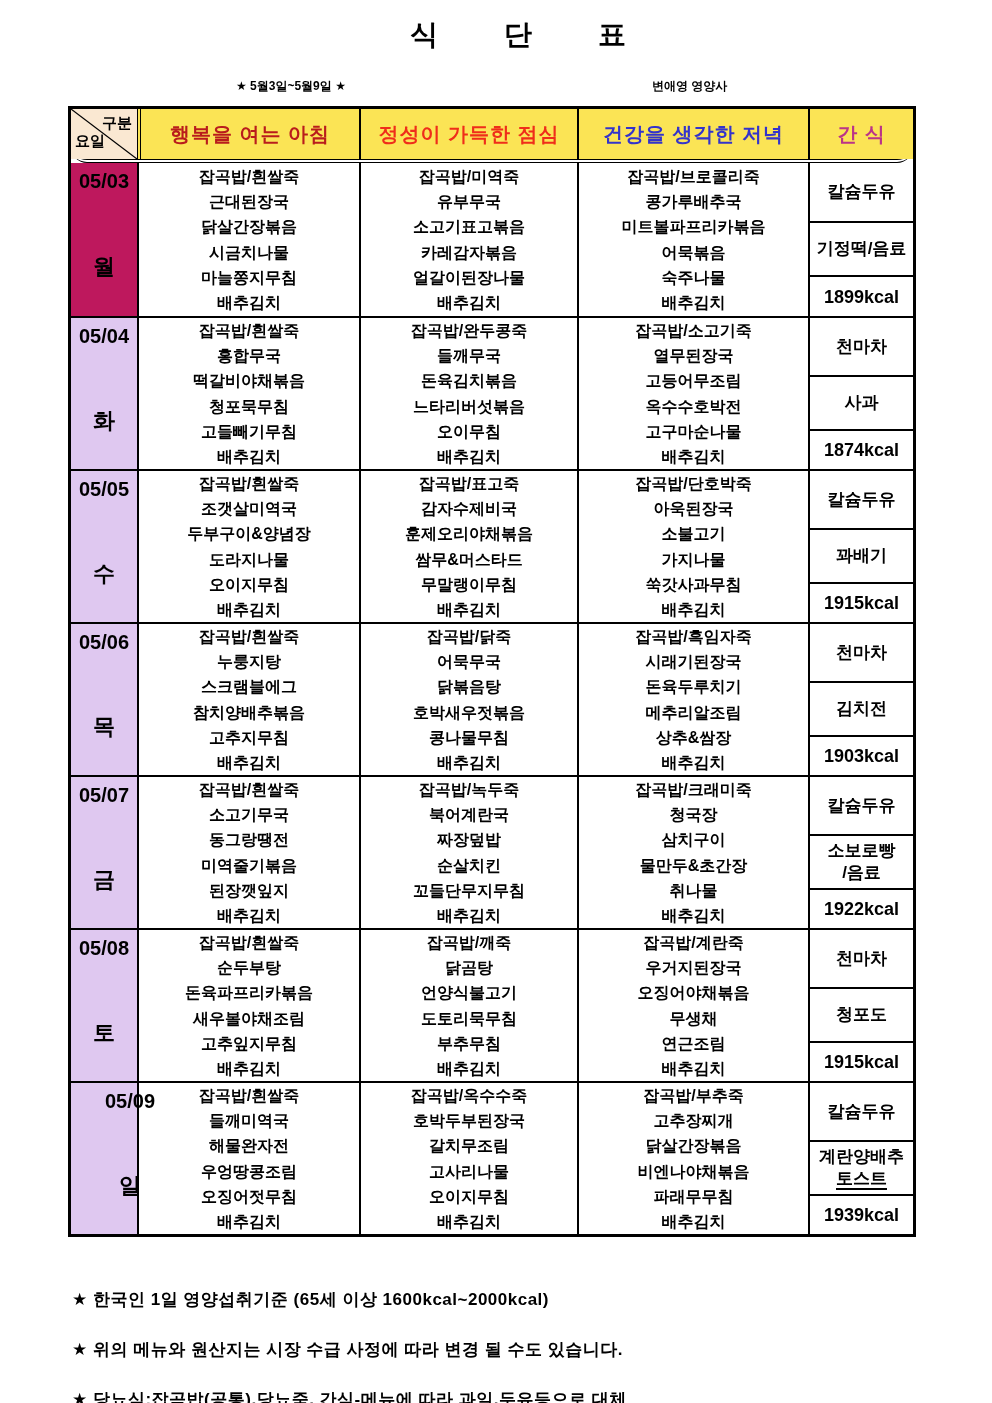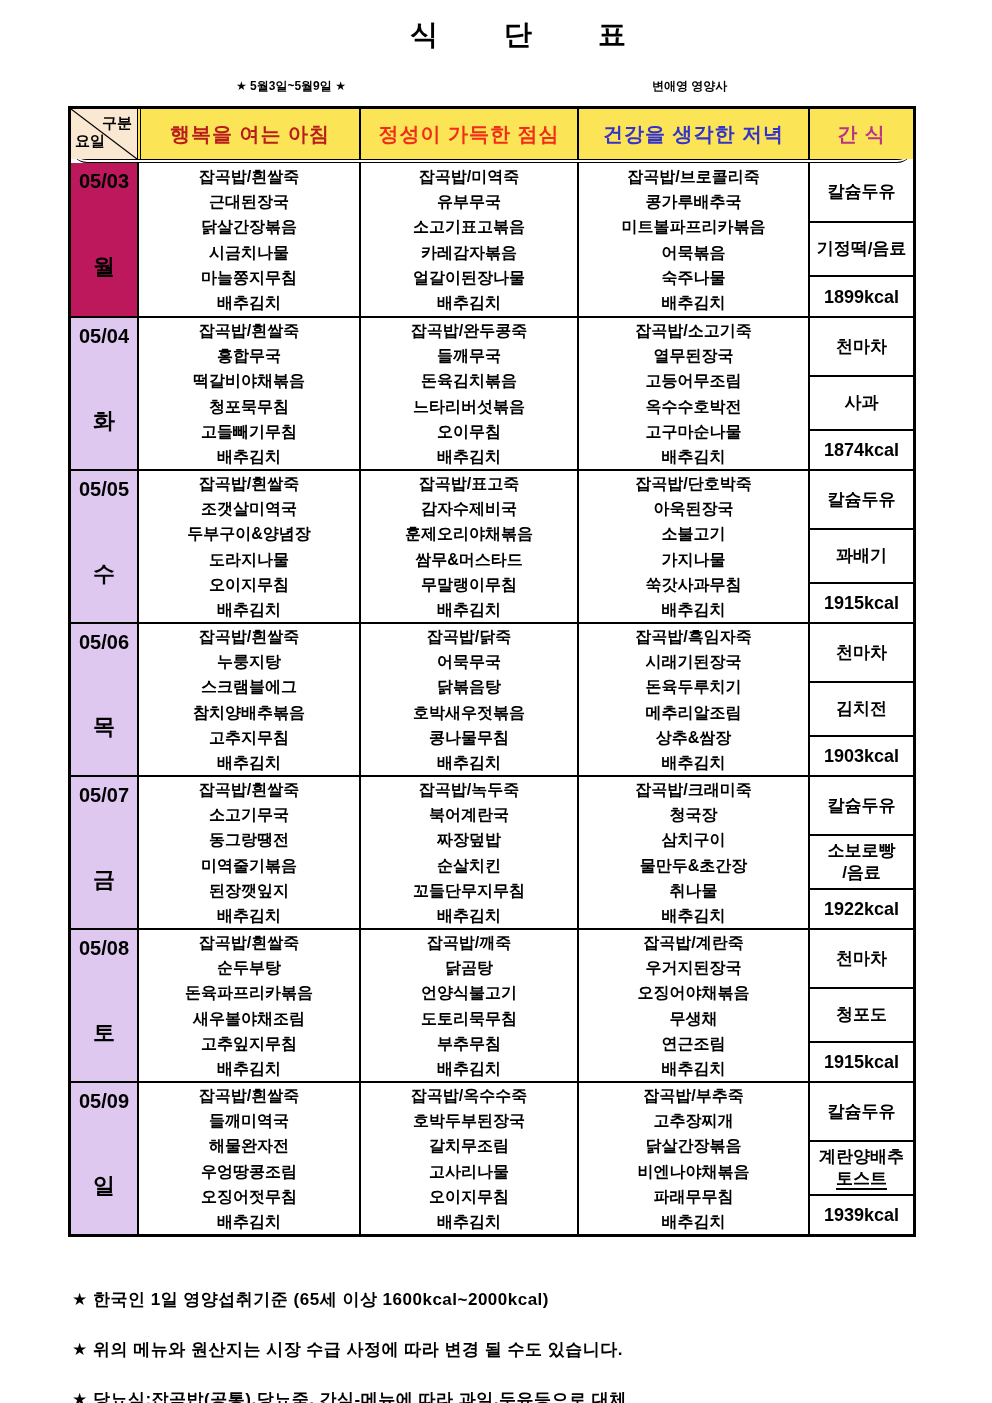--- a/index.html
+++ b/index.html
@@ -320,21 +320,21 @@
           <div class="snack-sub snack-sub-1">
             <div>천마차</div>
           </div>
           <div class="snack-sub snack-sub-2">
             <div>청포도</div>
           </div>
           <div class="snack-sub snack-sub-kcal">1915kcal</div>
         </div>
       </div>
       <div class="t-row day-row">
-        <div class="day-cell" style="background: rgb(223, 200, 240);">
+        <div class="day-cell" style="background: rgb(223, 200, 240); padding-left: 26px;">
           <div class="date-label">05/09</div>
           <div class="weekday-label">일</div>
         </div>
         <div class="menu-cell">
           <div class="menu-item">잡곡밥/흰쌀죽</div>
           <div class="menu-item">들깨미역국</div>
           <div class="menu-item">해물완자전</div>
           <div class="menu-item">우엉땅콩조림</div>
           <div class="menu-item">오징어젓무침</div>
           <div class="menu-item">배추김치</div>

